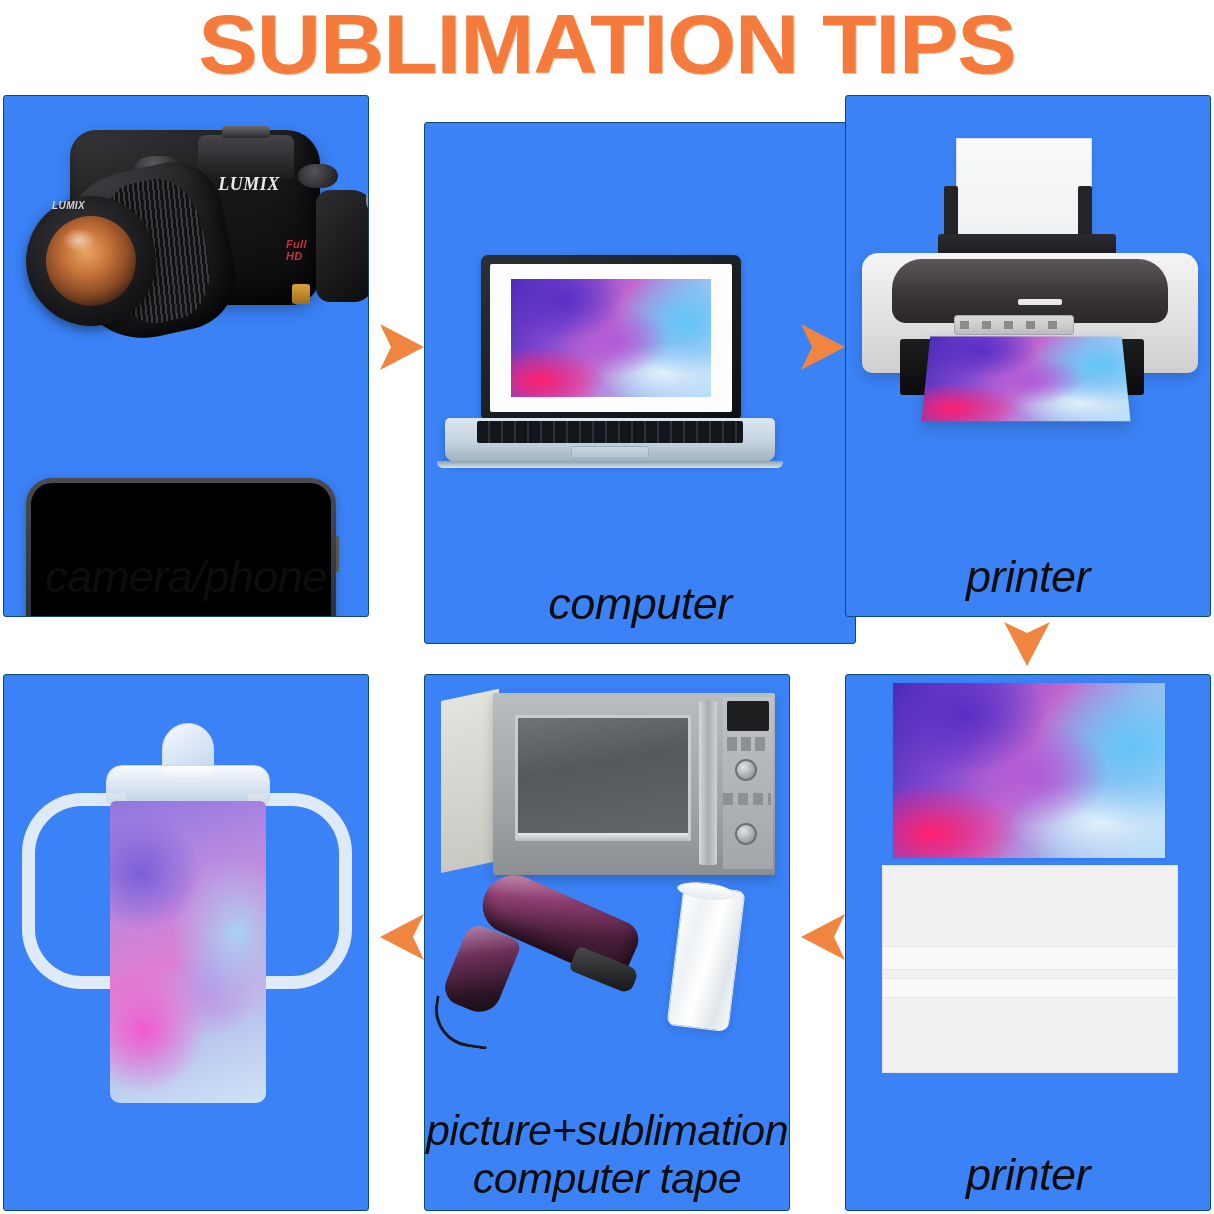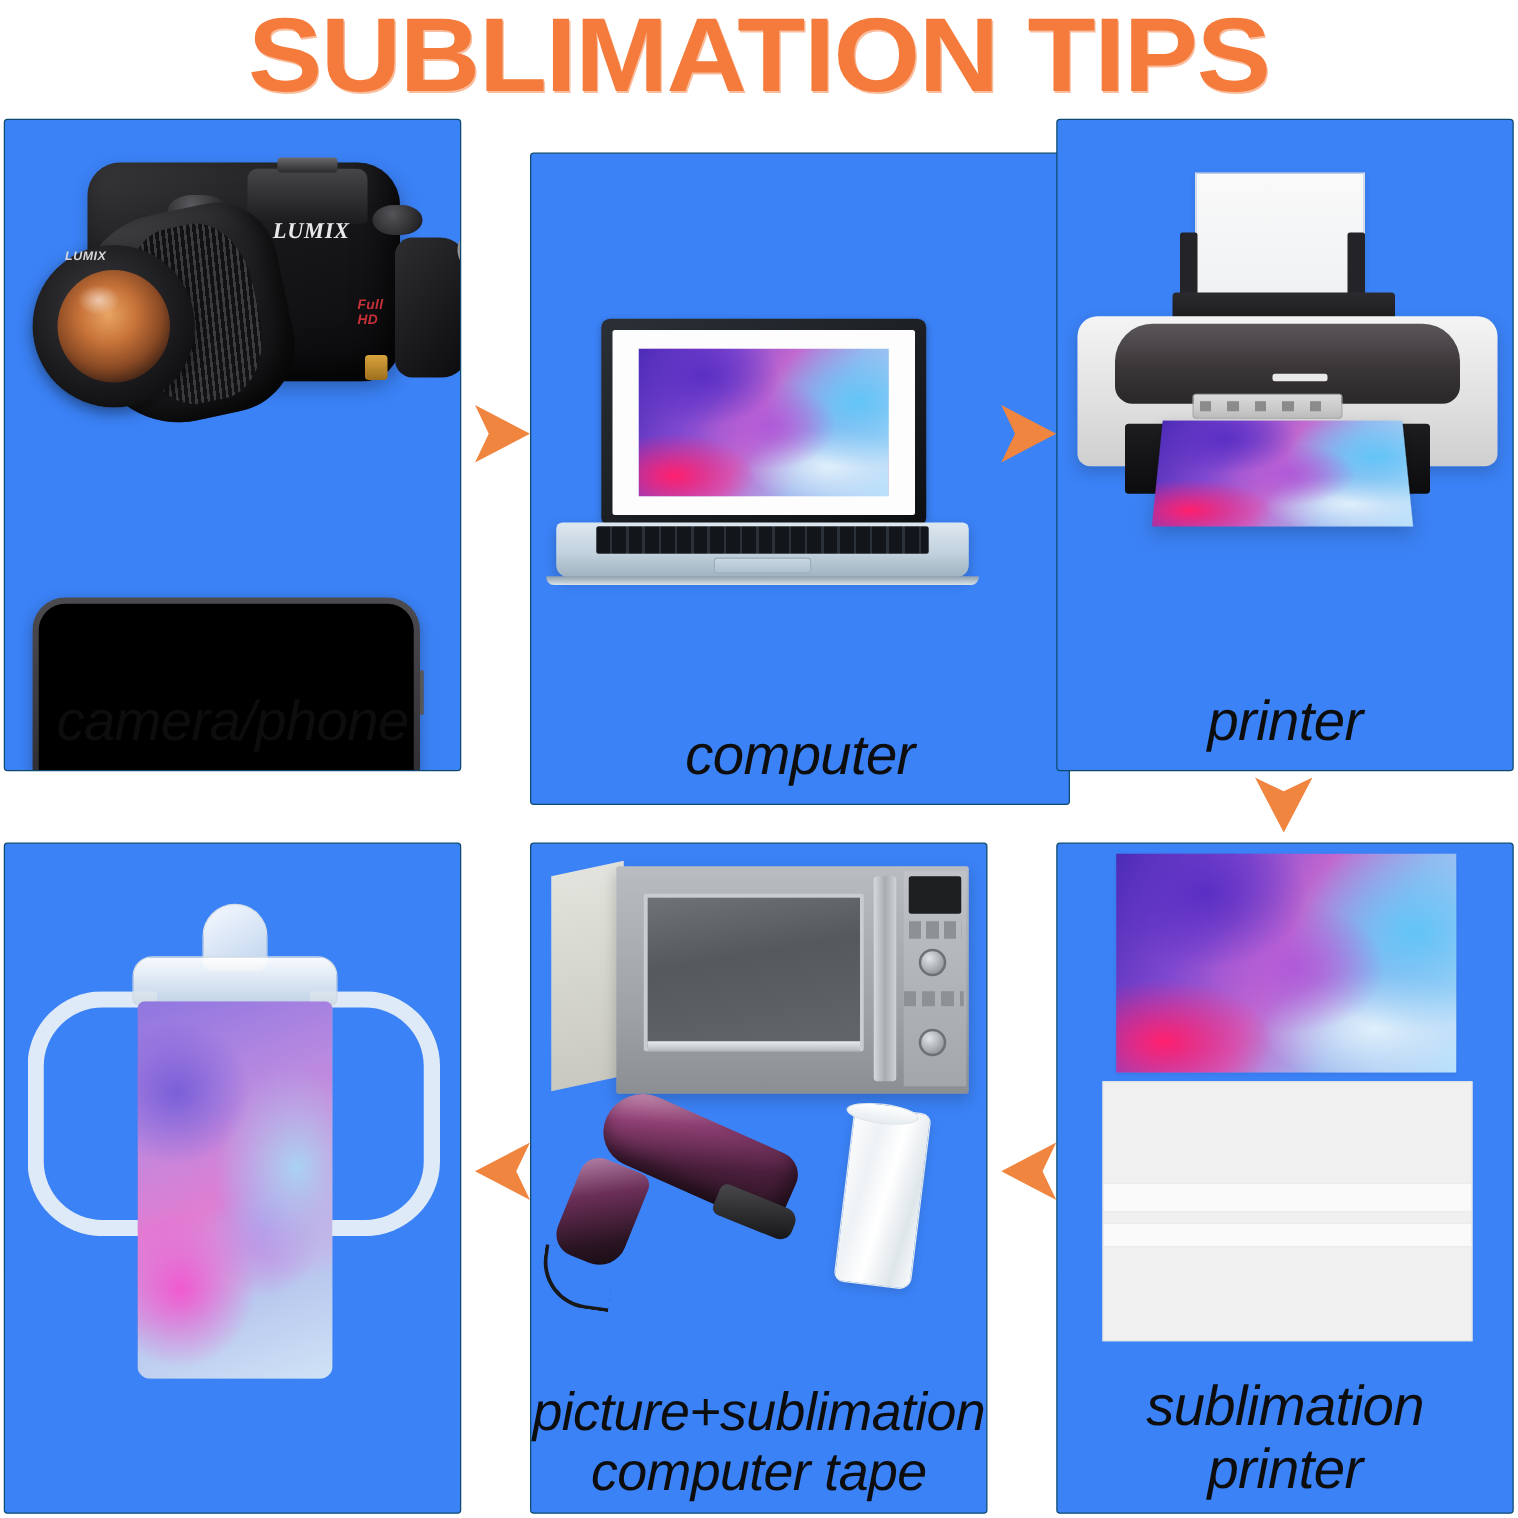--- a/index.html
+++ b/index.html
@@ -513,21 +513,20 @@
   </div>
 </div>
 
 <div class="panel p6">
   <div class="sub-img art"></div>
   <div class="sub-stack">
     <div class="sub-line sl1"></div>
     <div class="sub-line sl2"></div>
   </div>
   <div class="caption cap-two">
-    <div>sublimation</div>
     <div>printer</div>
   </div>
 </div>
 
 <div class="arw-right ar1">
   <svg width="48" height="54" viewBox="0 0 48 54">
     <path d="M2 4 L46 27 L2 50 L13 27 Z" fill="#F0853F"></path>
   </svg>
 </div>
 <div class="arw-right ar2">

